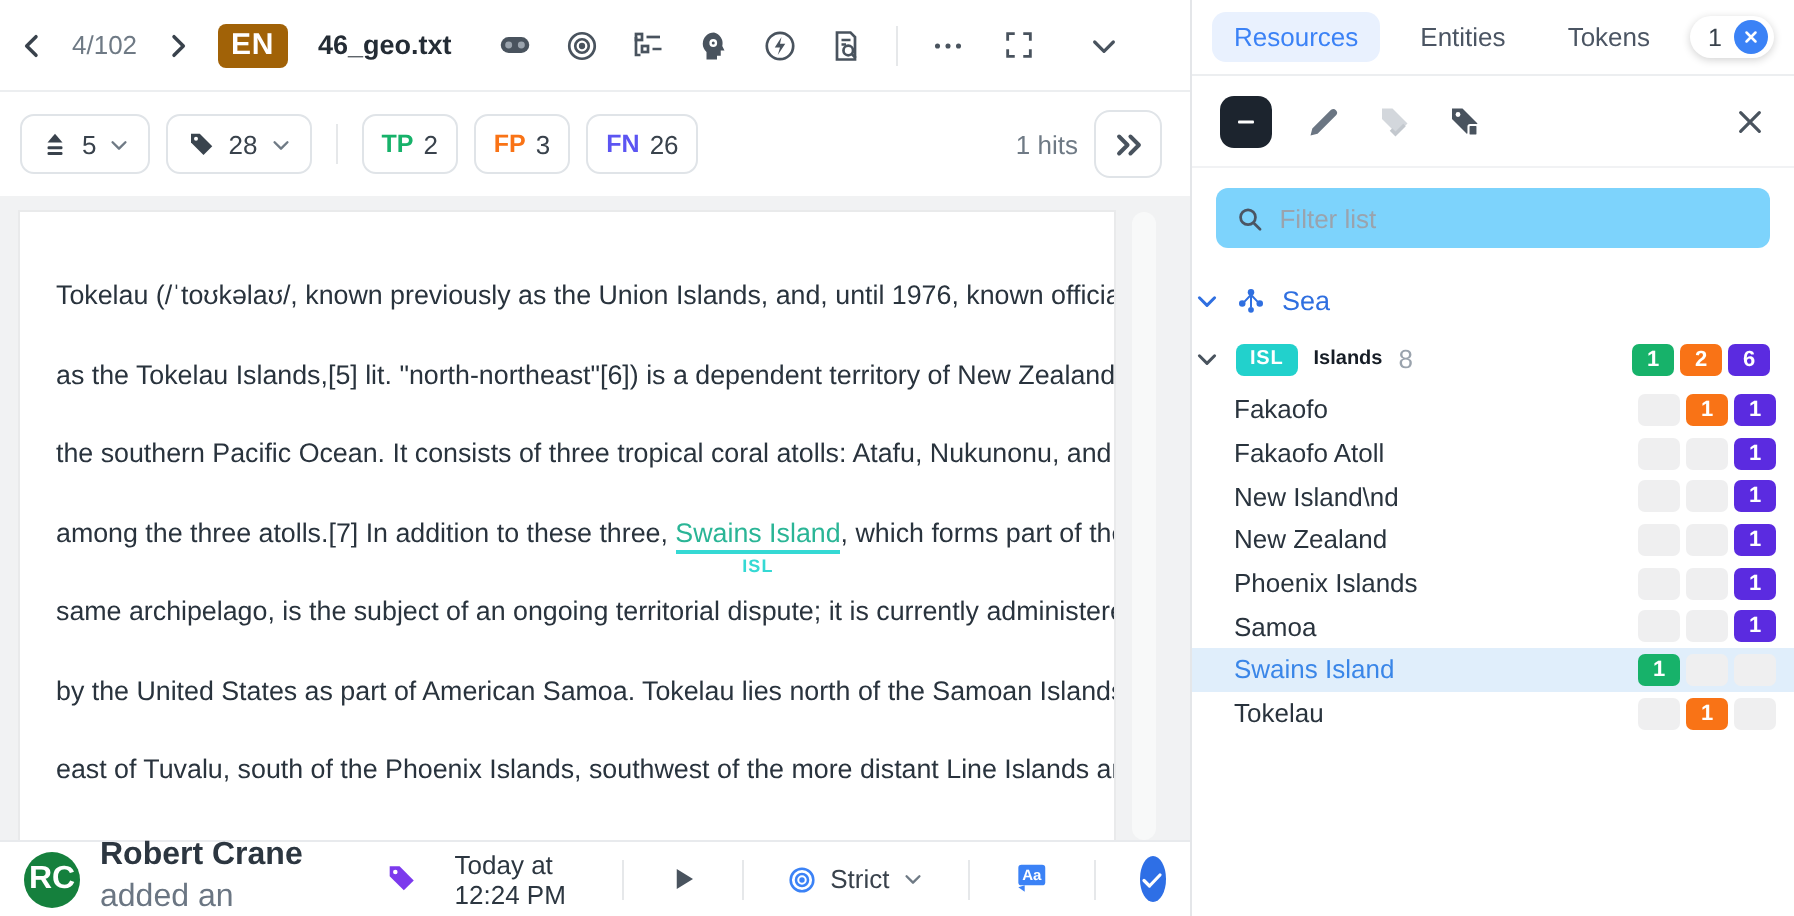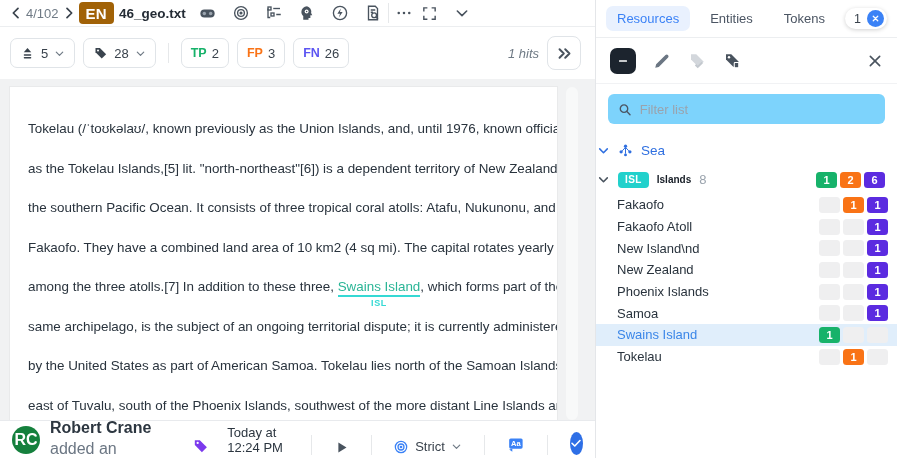--- a/index.html
+++ b/index.html
@@ -3,53 +3,53 @@
 <meta charset="utf-8">
 <style>
   * { margin:0; padding:0; box-sizing:border-box; }
   html,body { width:897px; height:458px; overflow:hidden; background:#fff;
     font-family:"Liberation Sans", sans-serif; }
   .app { display:flex; width:897px; height:458px; }
   .left { width:596px; border-right:1px solid #e4e6e9; display:flex; flex-direction:column; background:#fff; }
   .right { flex:1; display:flex; flex-direction:column; background:#fff; }
 
   
-  .topbar { height:27px; border-bottom:1px solid #eceef0; display:flex; align-items:center; padding:0 8px; gap:2px; flex:none; }
+  .topbar { height:46px; border-bottom:1px solid #eceef0; display:flex; align-items:center; padding:0 8px; gap:12px; flex:none; }
   .ico { display:flex; align-items:center; justify-content:center; color:#4a545f; cursor:pointer; }
   .ico svg { display:block; }
   .pager { font-size:13px; color:#6f7a85; }
   .lang-badge { background:#a16207; color:#fff; font-size:15px; font-weight:700; padding:2.5px 7px; border-radius:4px; letter-spacing:.3px; }
   .filename { font-size:13.5px; color:#242c35; font-weight:600; margin:0 6px 0 3px; }
   .tb-icons { display:flex; align-items:center; gap:15px; margin-left:4px; }
   .vdiv { width:1px; height:20px; background:#e6e8ea; margin:0 4px; }
 
   
   .filterbar { height:52px; display:flex; align-items:center; padding:0 10px; gap:8px; flex:none; background:#fff; }
   .fbtn { height:30px; border:1px solid #e0e4e8; border-radius:7px; background:#fff; display:flex; align-items:center; gap:6px; padding:0 9px; font-size:13px; color:#39424c; cursor:pointer; }
   .metric { height:30px; border:1px solid #e0e4e8; border-radius:7px; background:#fff; display:flex; align-items:center; gap:5px; padding:0 9px; font-size:13px; cursor:pointer; }
   .m-label { font-weight:700; font-size:12.5px; }
   .m-0 .m-label { color:var(--tp); } .m-1 .m-label { color:var(--fp); } .m-2 .m-label { color:var(--fn-label); }
   .m-value { color:#39424c; }
-  .hits { margin-left:auto; color:#6f7a85; font-size:13px;font-style:italic; }
+  .hits { margin-left:auto; color:#6f7a85; font-size:13px; }
   .next-hit { width:34px; height:34px; border:1px solid #e0e4e8; border-radius:8px; background:#fff; display:flex; align-items:center; justify-content:center; color:#49535e; margin-right:4px; cursor:pointer; }
 
   
   .docarea { flex:1; background:#f1f2f3; position:relative; overflow:hidden; padding:8px 38px 0 10px; }
   .scroll-track { position:absolute; top:8px; bottom:0; right:17px; width:12px; background:#f8f9f9; border-radius:6px; }
   .doc-card { background:#fff; box-shadow:0 0 0 1px rgba(0,0,0,.03); padding:22px 18px 0 18px; min-height:420px; overflow:hidden; }
   .doc-line { line-height:39.5px; font-size:13.4px; color:#29333d; white-space:nowrap; }
   .ann { position:relative; color:var(--ann-text); border-bottom:2px solid var(--ann-underline); padding-bottom:1px; cursor:pointer; }
   .ann-label { position:absolute; left:50%; top:100%; transform:translate(-50%,4px); font-size:9px; font-weight:700; color:var(--ann-underline); letter-spacing:.6px; line-height:1; }
 
   
   .bottombar { height:38px; border-top:1px solid #e8eaed; display:flex; align-items:center; padding:0 12px; gap:10px; flex:none; background:#fff; position:relative; z-index:2; }
   .avatar { width:28px; height:28px; border-radius:50%; background:#15803d; color:#fff; font-size:16px; font-weight:700; display:flex; align-items:center; justify-content:center; flex:none; }
   .activity { width:152px; font-size:16px; line-height:1.3; color:#6b7683;margin-top:20px; }
   .activity .name { color:#2c3640; font-weight:600; }
-  .bb-right { display:flex; align-items:flex-end; gap:18px; margin-left:auto; }
+  .bb-right { display:flex; align-items:center; gap:18px; margin-left:auto; }
   .timestamp { font-size:13px; color:#2c3640; }
   .strict { display:flex; align-items:center; gap:6px; font-size:13px; color:#39424c; cursor:pointer; }
   .check-circle { width:23px; height:23px; border-radius:50%; background:#2e6fe6; display:flex; align-items:center; justify-content:center; cursor:pointer; }
 
   
   .tabs { height:38px; border-bottom:1px solid #eceef0; display:flex; align-items:center; padding:0 10px; justify-content:space-between; flex:none; }
   .tab { font-size:13px; color:#4b5563; padding:5px 11px; border-radius:7px; cursor:pointer; }
   .tab.active { color:var(--accent); background:#e9f1fe; }
   .filter-pill { display:flex; align-items:center; gap:6px; background:#fff; border-radius:13px; padding:2px 3px 2px 9px; box-shadow:0 1px 4px rgba(0,0,0,.18); font-size:12.5px; color:#39424c; cursor:pointer; }
   .pill-x { width:17px; height:17px; border-radius:50%; background:var(--accent); color:#fff; display:flex; align-items:center; justify-content:center; }
@@ -202,21 +202,20 @@
             <path d="M5 6l6 6-6 6M13 6l6 6-6 6"></path>
           </svg>
       </div>
     </div>
 
     <div class="docarea">
       <div class="doc-card">
           <div class="doc-line"><span>Tokelau (/ˈtoʊkəlaʊ/, known previously as the Union Islands, and, until 1976, known officially</span></div>
           <div class="doc-line"><span>as the Tokelau Islands,[5] lit. "north-northeast"[6]) is a dependent territory of New Zealand in</span></div>
           <div class="doc-line"><span>the southern Pacific Ocean. It consists of three tropical coral atolls: Atafu, Nukunonu, and</span></div>
-          <div class="doc-line"><span>Fakaofo. They have a combined land area of 10 km2 (4 sq mi). The capital rotates yearly</span></div>
           <div class="doc-line"><span>among the three atolls.[7] In addition to these three, </span><span class="ann"><span>Swains Island</span><span class="ann-label">ISL</span></span><span>, which forms part of the</span></div>
           <div class="doc-line"><span>same archipelago, is the subject of an ongoing territorial dispute; it is currently administered</span></div>
           <div class="doc-line"><span>by the United States as part of American Samoa. Tokelau lies north of the Samoan Islands,</span></div>
           <div class="doc-line"><span>east of Tuvalu, south of the Phoenix Islands, southwest of the more distant Line Islands and</span></div>
         </div>
       <div class="scroll-track"></div>
     </div>
 
     <div class="bottombar">
       <div class="avatar">RC</div>

